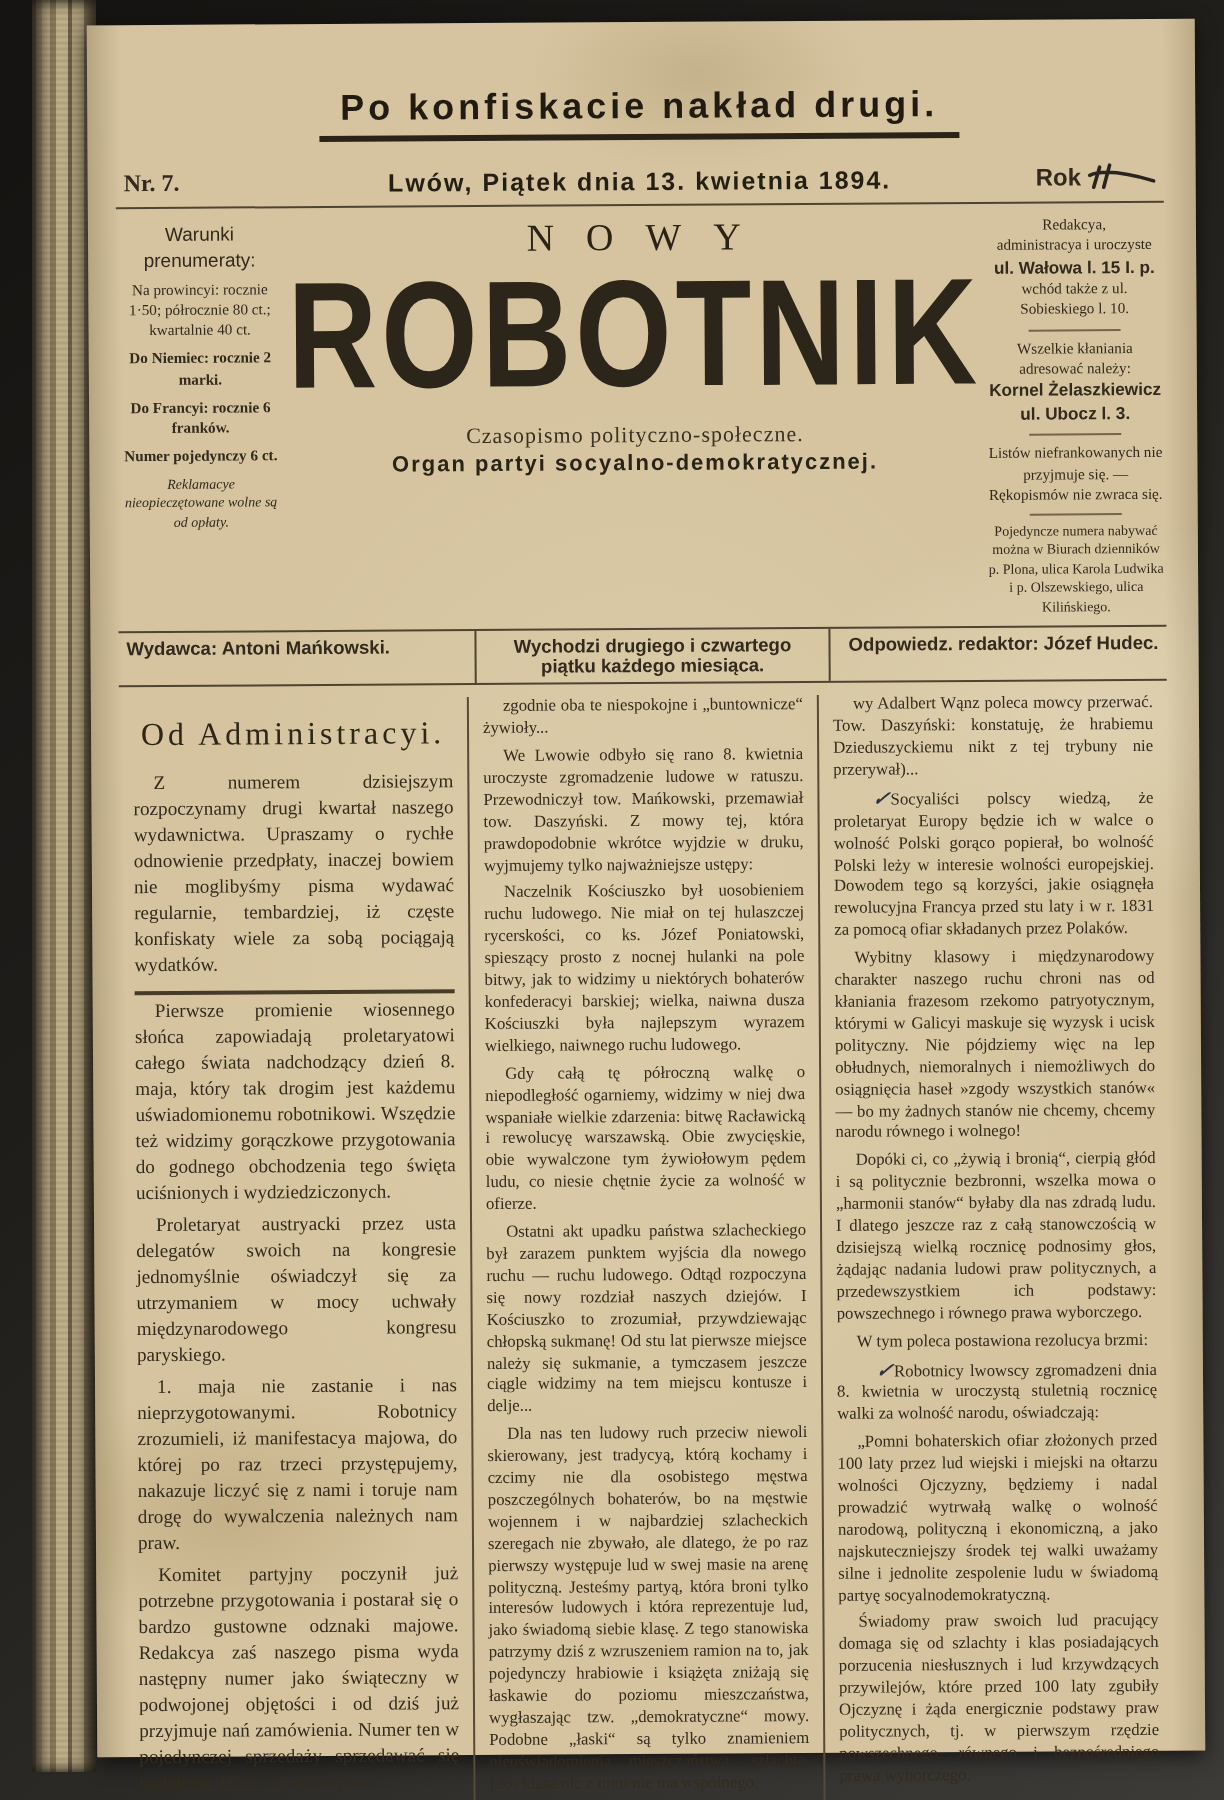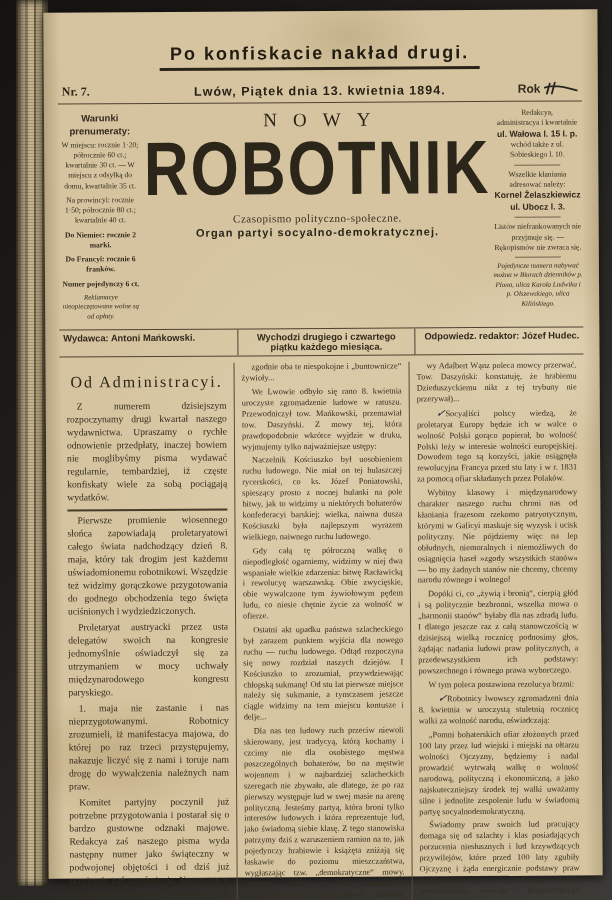--- a/index.html
+++ b/index.html
@@ -46,38 +46,38 @@
   
   .dateline{display:flex;align-items:flex-end;margin-top:12px;padding:0 4px 4px 4px;
     border-bottom:1px solid #4f4332;}
   .dateline .no{font-weight:bold;font-size:12px;width:120px;}
   .dateline .date{flex:1;text-align:center;font-family:"Liberation Sans",sans-serif;font-weight:bold;font-size:12.5px;letter-spacing:1px;color:#251e13;}
   .dateline .rok{width:120px;text-align:right;font-family:"Liberation Sans",sans-serif;font-weight:bold;font-size:12px;position:relative;}
   .rok svg{vertical-align:-4px;}
   
   .mast{display:flex;margin-top:4px;}
   .mast .left{width:158px;font-size:7.6px;line-height:1.35;text-align:center;padding-top:4px;}
-  .mast .left .h{font-family:"Liberation Sans",sans-serif;font-weight:bold;font-size:9.5px;margin-bottom:2px;}
+  .mast .left .h{font-family:"Liberation Sans",sans-serif;font-weight:normal;font-size:9.5px;margin-bottom:2px;}
   .mast .left p{margin:0 0 4px 0;}
   .mast .left b{font-weight:bold;}
   .mast .left .it{font-style:italic;font-size:7px;}
   .mast .center{flex:1;text-align:center;padding:0 2px;}
   .pretitle{font-size:19px;letter-spacing:16px;color:#2a2316;margin-top:2px;text-indent:16px;}
   .title{
     font-family:"Liberation Sans",sans-serif;font-weight:bold;font-size:62px;line-height:.92;
     letter-spacing:2px;color:#2b251a;transform:scaleY(1.22);transform-origin:top center;
     margin-top:2px;
   }
   .subtitle1{font-size:11px;margin-top:22px;letter-spacing:.5px;color:#3a3122;}
   .subtitle2{font-family:"Liberation Sans",sans-serif;font-weight:bold;font-size:11px;letter-spacing:1px;margin-top:2px;color:#2a2418;}
   .mast .right{width:170px;font-size:7.6px;line-height:1.35;text-align:center;padding-top:2px;}
   .mast .right p{margin:0;}
   .mast .right .b{font-family:"Liberation Sans",sans-serif;font-weight:bold;font-size:8.6px;}
   .mini-rule{width:46px;height:1px;background:#55483454;margin:4px auto;background:#5a4c38;opacity:.8;}
-  .mast .right .it{font-style:italic;font-size:7px;}
+  .mast .right .it{font-size:7px;}
   
   .imprint{display:flex;border-top:1px solid #4f4332;border-bottom:1px solid #4f4332;margin-top:4px;
     font-family:"Liberation Sans",sans-serif;font-weight:bold;font-size:9.3px;}
   .imprint > div{padding:3px 4px;}
   .imprint .a{width:170px;border-right:1px solid #4f4332;}
   .imprint .b2{flex:1;text-align:center;border-right:1px solid #4f4332;}
   .imprint .c{width:160px;text-align:right;}
   
   .bodycols{display:flex;margin-top:6px;height:614px;overflow:hidden;}
   .col{flex:1;padding:0 7px;overflow:hidden;}
@@ -109,36 +109,35 @@
       <span>Rok</span>
       <svg width="34" height="16" viewBox="0 0 34 16">
         <path d="M6 3 L3 13 M11 2 L8 13 M1 7 C 8 4, 20 6, 33 10" stroke="#2a2420" stroke-width="1.8" fill="none" stroke-linecap="round"></path>
       </svg>
     </div>
   </div>
 
   <div class="mast">
     <div class="left">
       <div class="h">Warunki prenumeraty:</div>
-      <p>W miejscu: rocznie 1·20; półrocznie 60 ct.; kwartalnie 30 ct. — W miejscu z odsyłką do domu, kwartalnie 35 ct.</p>
       <p>Na prowincyi: rocznie 1·50; półrocznie 80 ct.; kwartalnie 40 ct.</p>
       <p><b>Do Niemiec: rocznie 2 marki.</b></p>
       <p><b>Do Francyi: rocznie 6 franków.</b></p>
       <p><b>Numer pojedynczy 6 ct.</b></p>
       <p class="it">Reklamacye nieopieczętowane wolne są od opłaty.</p>
     </div>
     <div class="center">
       <div class="pretitle">NOWY</div>
       <div class="title">ROBOTNIK</div>
       <div class="subtitle1">Czasopismo  polityczno-społeczne.</div>
       <div class="subtitle2">Organ partyi socyalno-demokratycznej.</div>
     </div>
     <div class="right">
       <p>Redakcya,</p>
-      <p>administracya i kwartalnie</p>
+      <p>administracya i uroczyste</p>
       <p class="b">ul. Wałowa l. 15 I. p.</p>
       <p>wchód także z ul. Sobieskiego l. 10.</p>
       <div class="mini-rule"></div>
       <p>Wszelkie kłaniania adresować należy:</p>
       <p class="b">Kornel Żelaszkiewicz ul. Ubocz l. 3.</p>
       <div class="mini-rule"></div>
       <p>Listów niefrankowanych nie przyjmuje się. — Rękopismów nie zwraca się.</p>
       <div class="mini-rule"></div>
       <p class="it">Pojedyncze numera nabywać można w Biurach dzienników p. Plona, ulica Karola Ludwika i p. Olszewskiego, ulica Kilińskiego.</p>
     </div>

